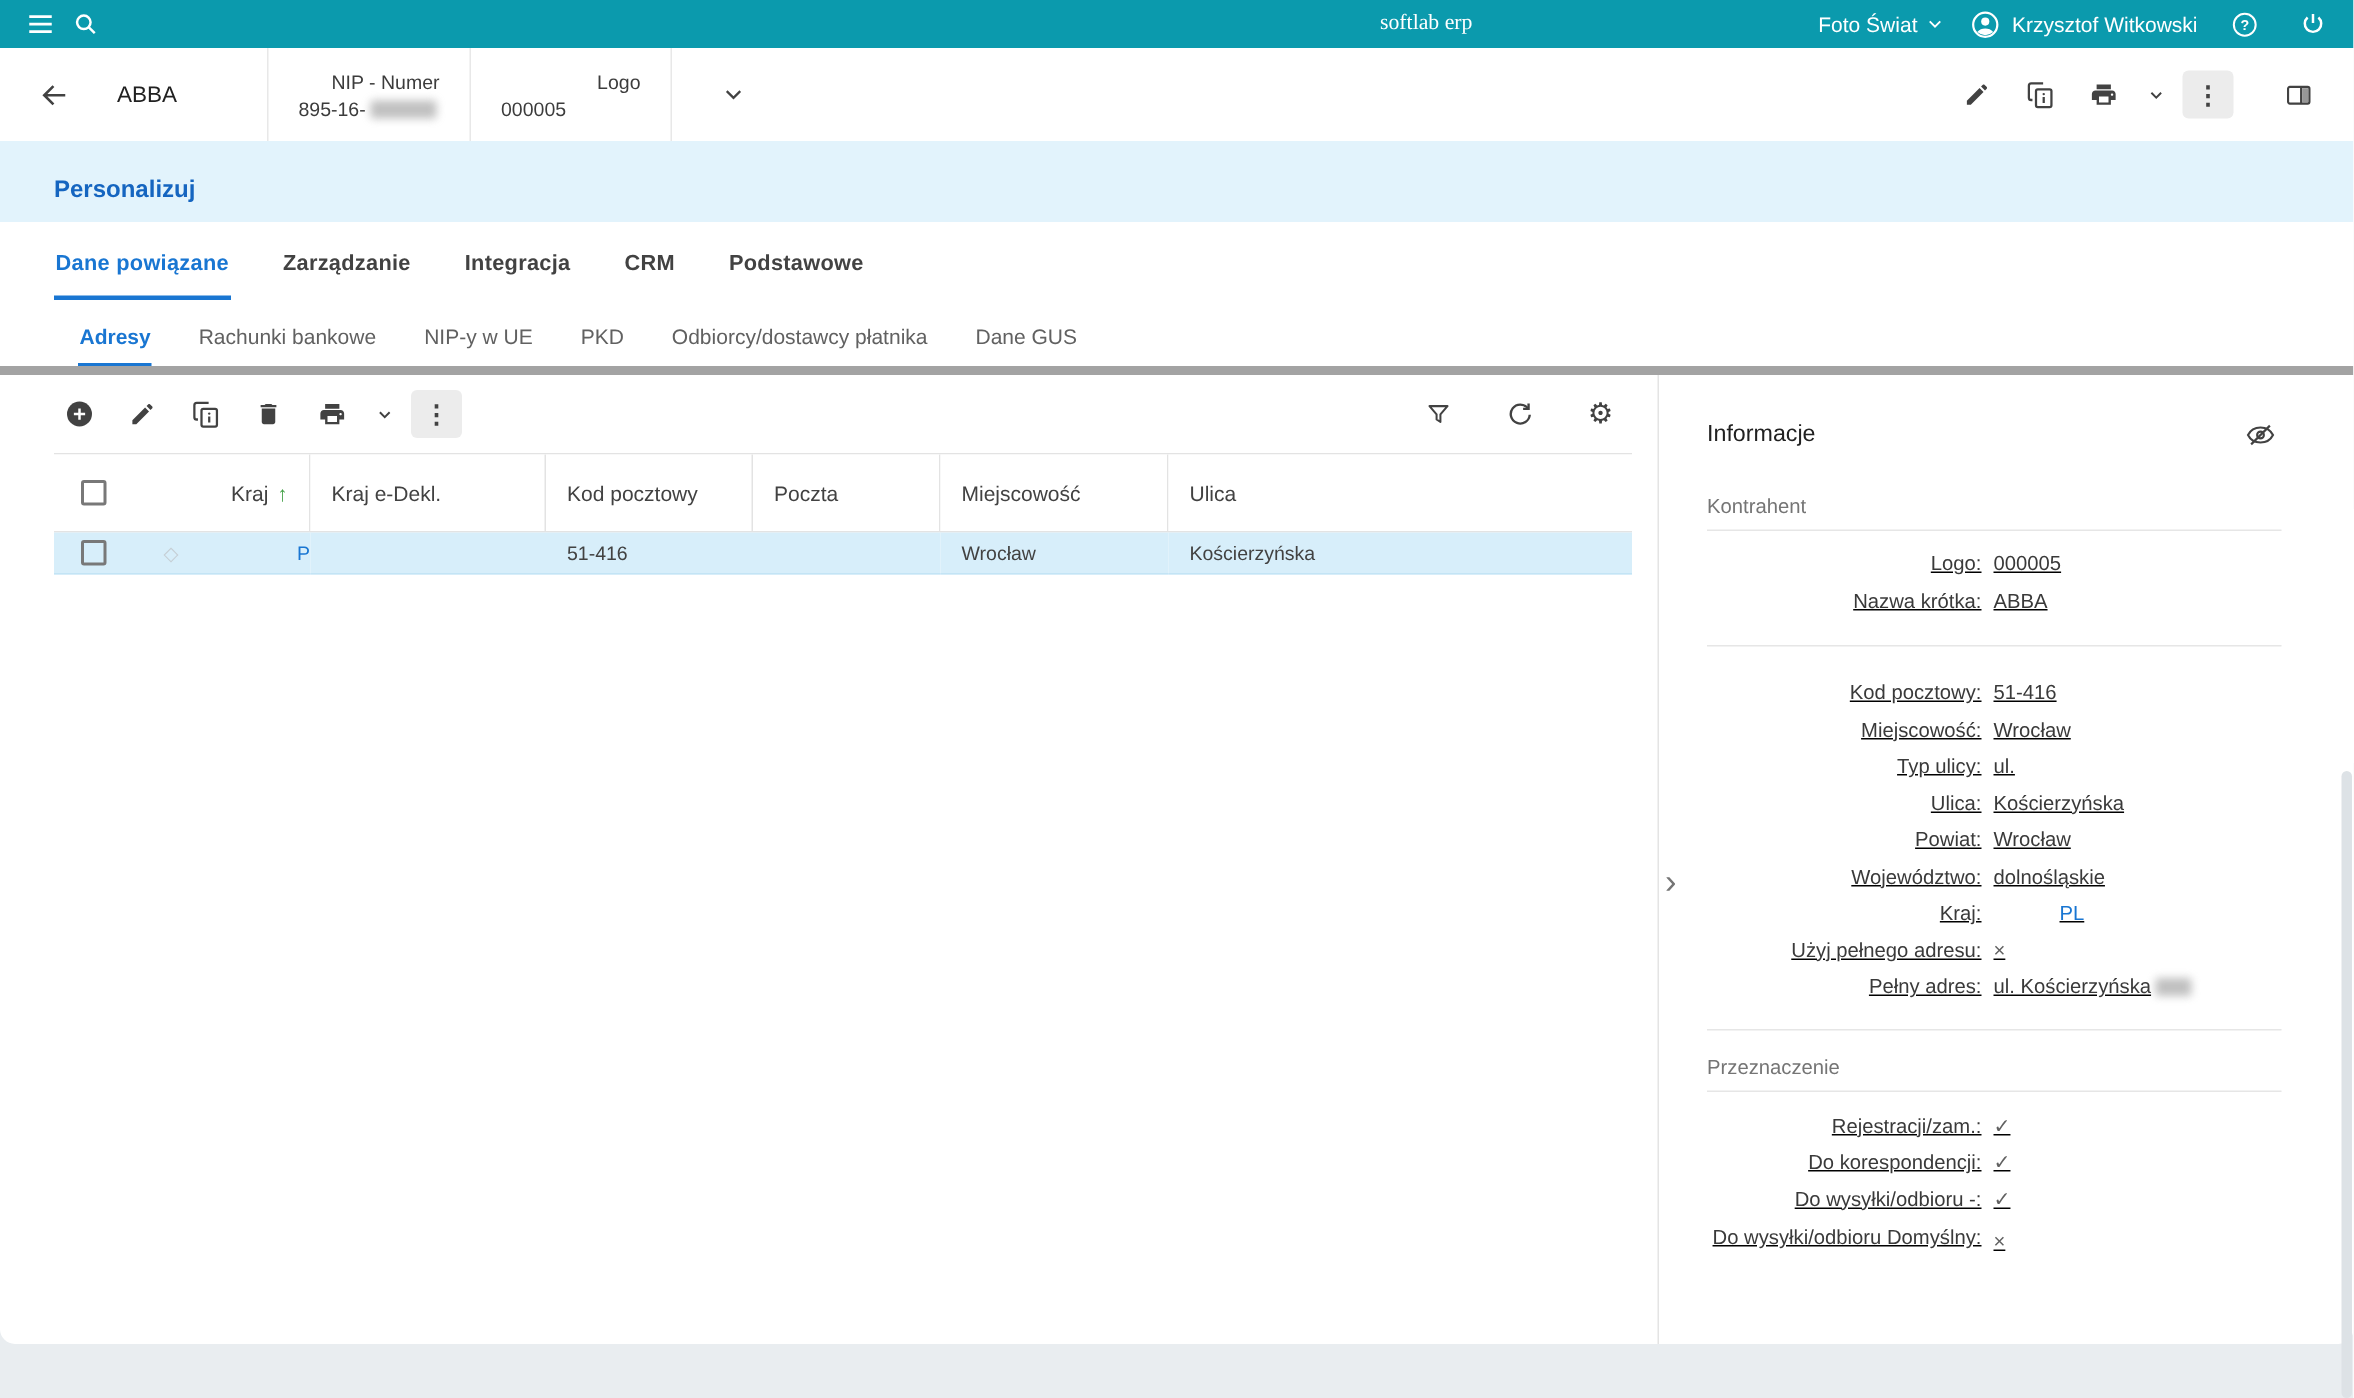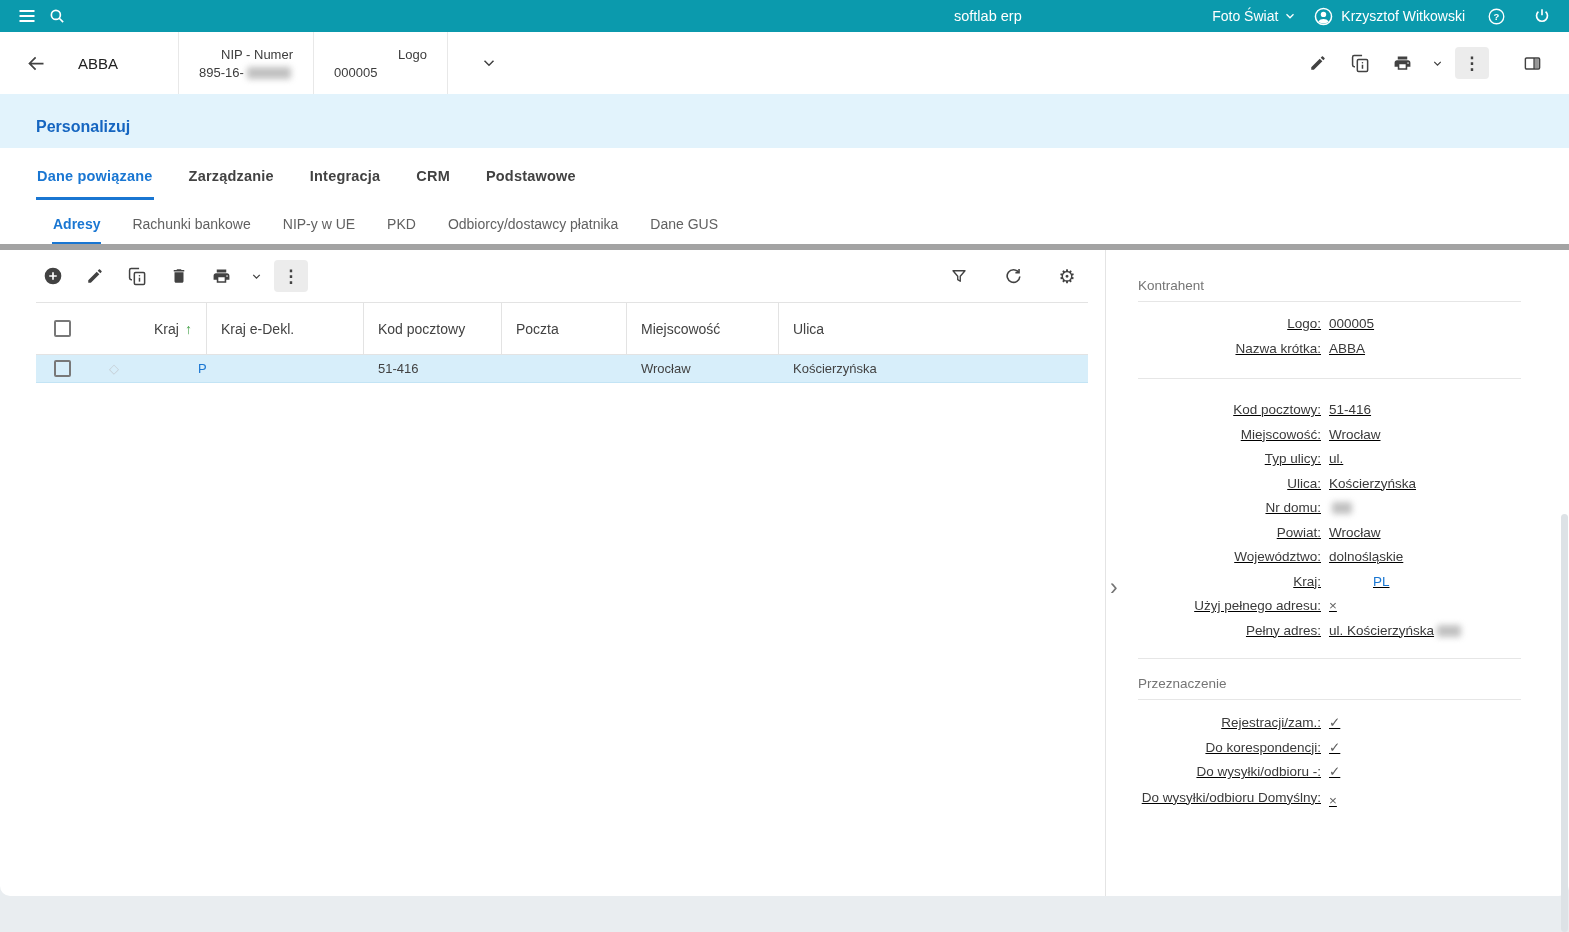--- a/index.html
+++ b/index.html
@@ -5,21 +5,21 @@
   * { box-sizing: border-box; margin: 0; padding: 0; }
   html,body { width:1569px; height:932px; }
   body { font-family:"Liberation Sans", sans-serif; overflow:hidden; }
   button { font-family:inherit; background:none; border:none; cursor:pointer; }
 
   .screen { width:1569px; height:932px; background:#e9edf0; position:relative; display:flex; flex-direction:column; }
 
   
   .topbar { height:32px; background:#0b9aad; color:#fff; display:flex; align-items:center; padding:0 12px; position:relative; flex:none; }
   .tb-btn { width:30px; height:30px; display:flex; align-items:center; justify-content:center; color:#fff; }
-  .tb-title { position:absolute; left:954px; top:50%; transform:translateY(-50%); font-size:14.5px; }
+  .tb-title { position:absolute; left:920px; top:50%; transform:translateY(-50%); font-size:14.5px;font-family:Liberation Serif, serif; }
   .tb-right { margin-left:auto; display:flex; align-items:center; gap:16px; }
   .company { display:flex; align-items:center; gap:5px; font-size:14px; cursor:pointer; }
   .userbox { display:flex; align-items:center; gap:7px; font-size:14px; cursor:pointer; }
   .icon { display:block; }
 
   
   .app-card { background:#fff; height:864px; flex:none; border-radius:0 0 10px 10px; display:flex; flex-direction:column; overflow:hidden; }
 
   
   .header-row { height:62px; display:flex; align-items:center; flex:none; }
@@ -365,20 +365,32 @@
           <div class="cell">Wrocław</div>
           <div class="cell">Kościerzyńska</div>
         </div>
       </div>
 
       <aside class="info-pane">
         <button class="collapse">
           <span>›</span>
         </button>
 
+        <div class="info-head">
+          <div class="info-title">Informacje</div>
+          <button class="eye-btn">
+            <span>
+              <svg class="icon" width="20" height="20" viewBox="0 0 24 24">
+                  <path d="M12 6c4.5 0 8.3 2.6 10 6-1.7 3.4-5.5 6-10 6S3.7 15.4 2 12c1.7-3.4 5.5-6 10-6z" fill="none" stroke="currentColor" stroke-width="1.7"></path>
+                  <circle cx="12" cy="12" r="2.7" fill="none" stroke="currentColor" stroke-width="1.7"></circle>
+                  <path d="M4.5 19.5 19.5 4.5" stroke="currentColor" stroke-width="1.7"></path>
+                </svg>
+            </span>
+          </button>
+        </div>
 
         <div class="section-title">Kontrahent</div>
         <hr class="hairline hr-a">
 
         <div class="fields">
           <div class="field">
             <span class="f-label">Logo:</span>
             <span class="f-value">000005</span>
           </div>
           <div class="field">
@@ -398,24 +410,20 @@
             <span class="f-label">Miejscowość:</span>
             <span class="f-value">Wrocław</span>
           </div>
           <div class="field">
             <span class="f-label">Typ ulicy:</span>
             <span class="f-value">ul.</span>
           </div>
           <div class="field">
             <span class="f-label">Ulica:</span>
             <span class="f-value">Kościerzyńska</span>
-          </div>
-          <div class="field">
-            <span class="f-label">Nr domu:</span>
-            <span class="f-value"><span></span><span class="blur w20"></span></span>
           </div>
           <div class="field">
             <span class="f-label">Powiat:</span>
             <span class="f-value">Wrocław</span>
           </div>
           <div class="field">
             <span class="f-label">Województwo:</span>
             <span class="f-value">dolnośląskie</span>
           </div>
           <div class="field">

